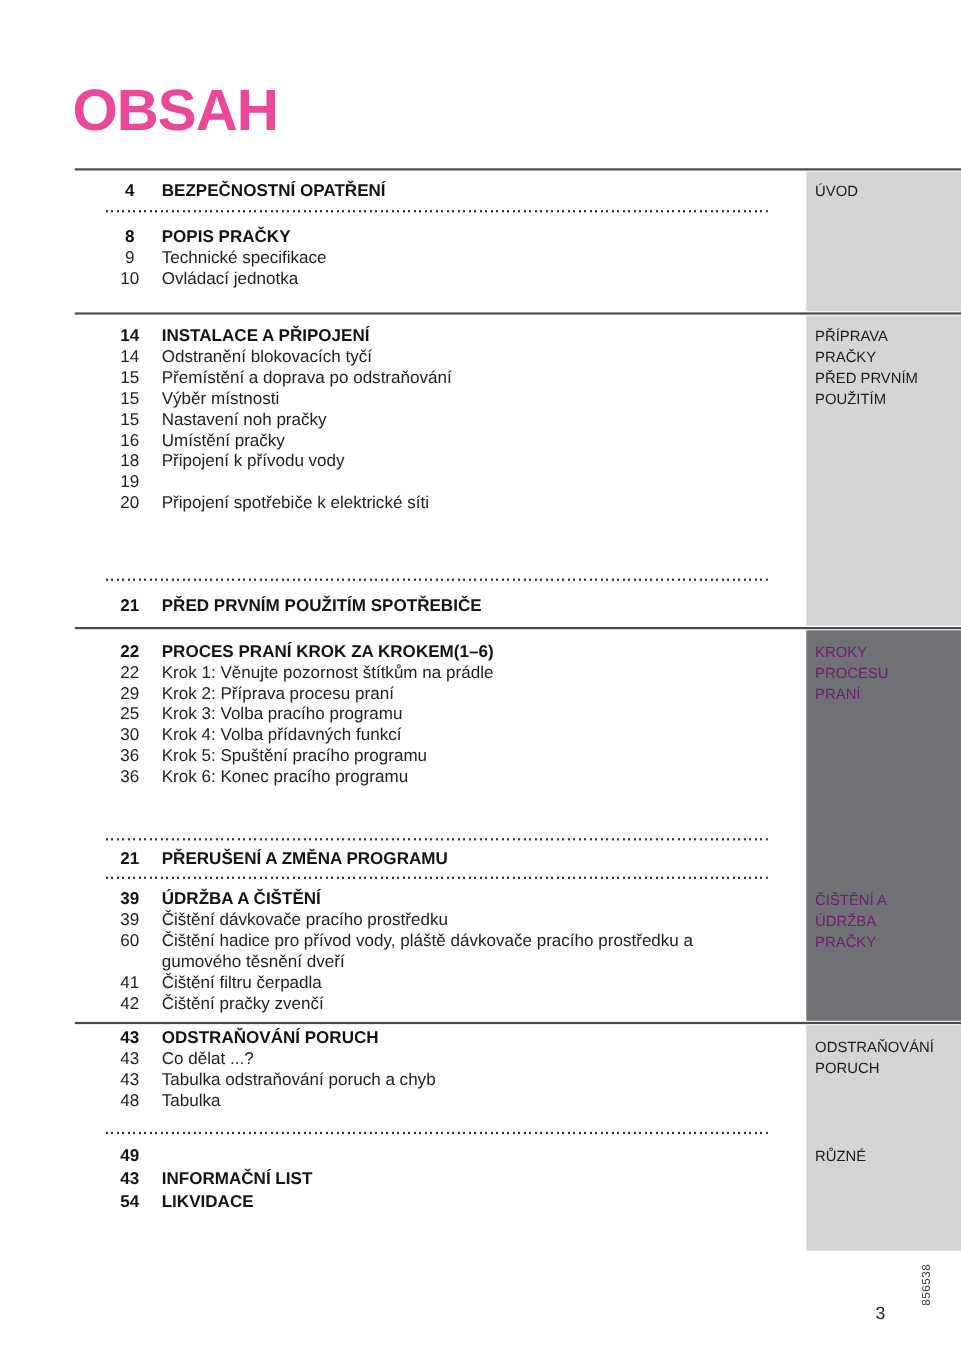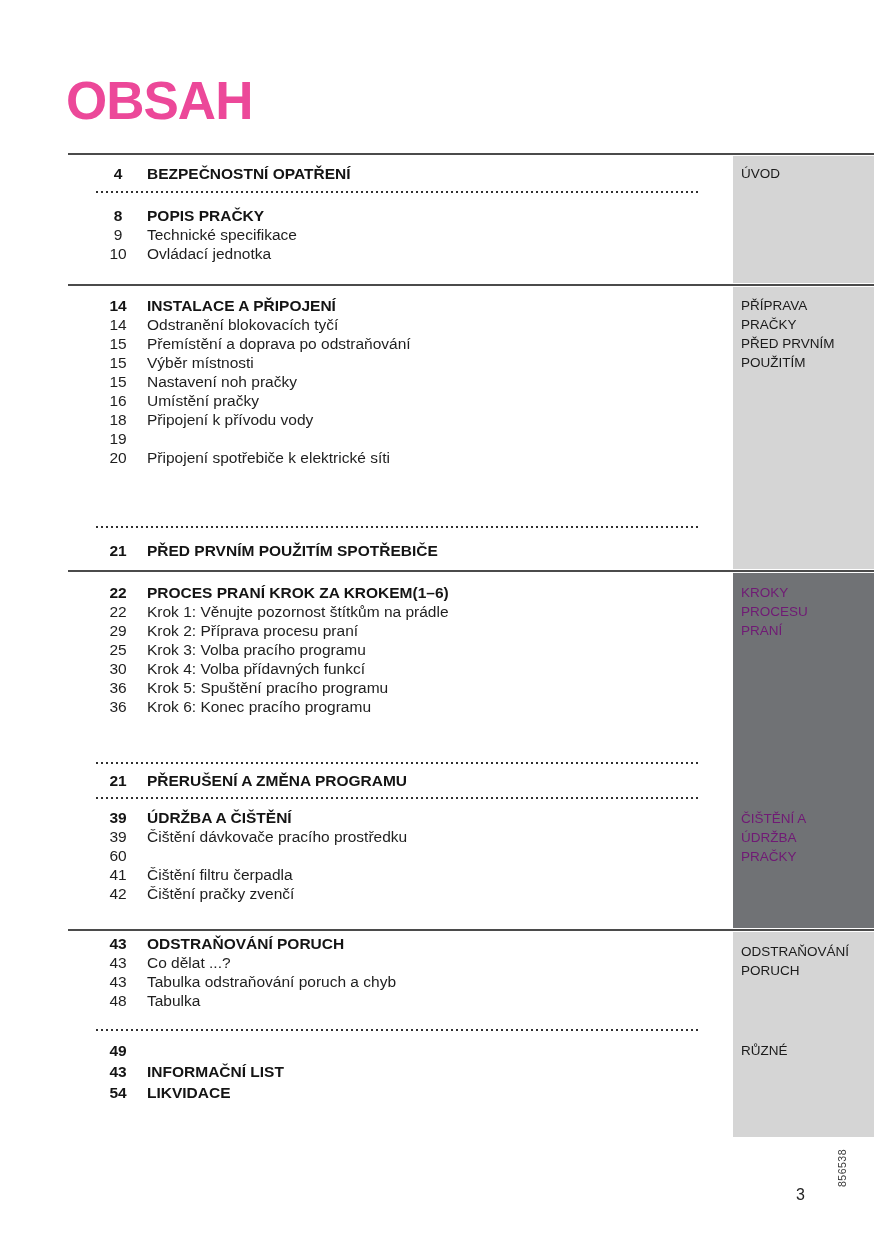--- a/index.html
+++ b/index.html
@@ -192,20 +192,24 @@
     <div class="row hdr">
       <span class="num">39</span>
       <span class="t">ÚDRŽBA A ČIŠTĚNÍ</span>
     </div>
     <div class="row">
       <span class="num">39</span>
       <span class="t">Čištění dávkovače pracího prostředku</span>
     </div>
     <div class="row">
       <span class="num">60</span>
+      <span class="t">
+        <div>Čištění hadice pro přívod vody, pláště dávkovače pracího prostředku a</div>
+        <div>gumového těsnění dveří</div>
+      </span>
     </div>
     <div class="row">
       <span class="num">41</span>
       <span class="t">Čištění filtru čerpadla</span>
     </div>
     <div class="row">
       <span class="num">42</span>
       <span class="t">Čištění pračky zvenčí</span>
     </div>
   </div>

